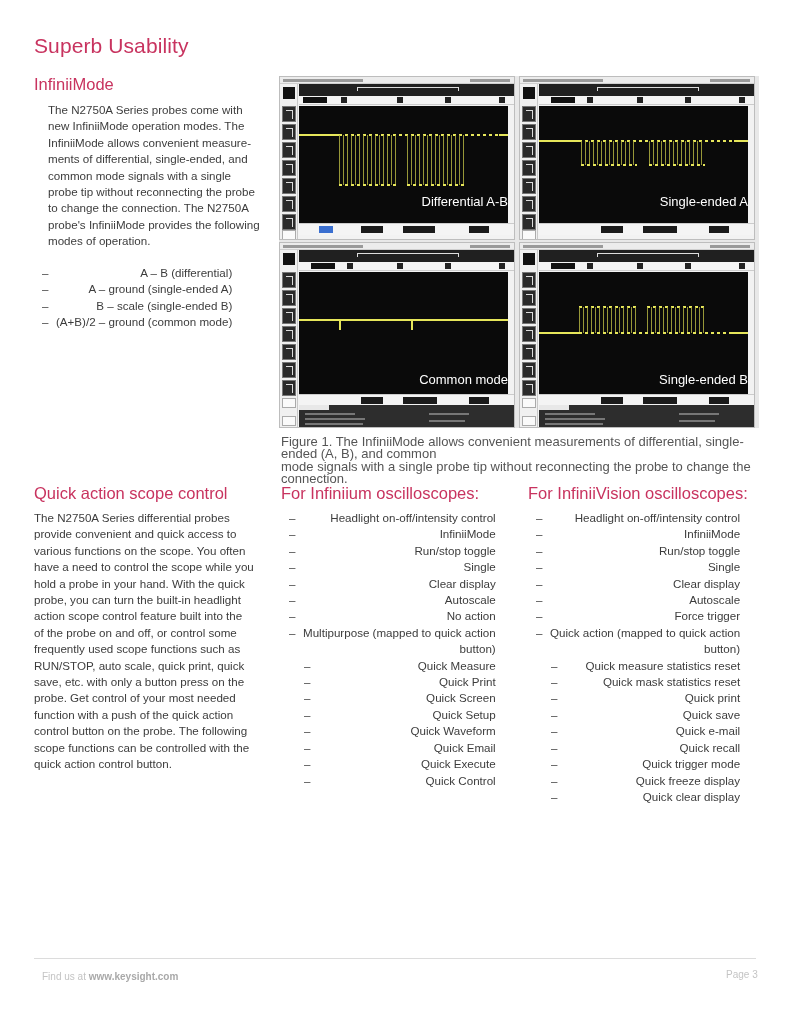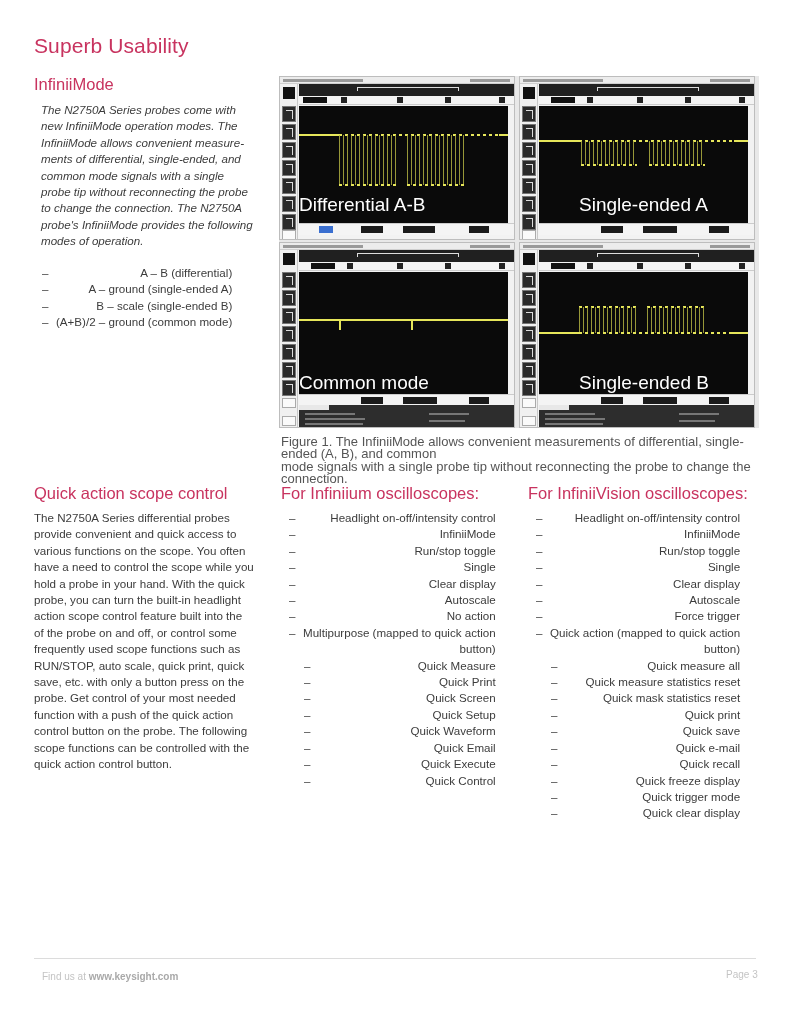--- a/index.html
+++ b/index.html
@@ -30,42 +30,42 @@
   .scope .lefttool .tb::after { content: ""; position: absolute; left: 3px; top: 3px; width: 6px; height: 8px; border: 1px solid #ddd; border-bottom: none; border-left: none; }
   .scope .hdr { position: absolute; left: 19px; right: 0; top: 7px; height: 12px; background: #202020; }
   .scope .hdr .bar { position: absolute; left: 58px; right: 55px; top: 3px; height: 4px; border: 1px solid #ddd; border-bottom: none; }
   .scope .ctl { position: absolute; left: 19px; right: 0; top: 19px; height: 9px; background: #f4f4f4; border-bottom: 1px solid #ccc; }
   .scope .ctl span { position: absolute; top: 1px; width: 6px; height: 6px; background: #222; }
   .scope .ctl .field { width: 24px; background: #111; }
   .scope .screen { position: absolute; left: 19px; right: 6px; top: 29px; background: #0a0a0a; }
   .scope .screen .trace { position: absolute; left: 0; right: 0; height: 2px; background: #e6e65a; }
   .scope .screen .burst { position: absolute; background: repeating-linear-gradient(90deg, #b0b040 0 1px, transparent 1px 4px); opacity: 0.85; }
   .scope .screen .dots { position: absolute; height: 2px; background: repeating-linear-gradient(90deg, #e6e65a 0 3px, transparent 3px 6px); }
-  .scope .screen .label { position: absolute; left: 0; right: 0; text-align: left; color: #ffffff; font-size: 19px; font-family: "Liberation Sans", sans-serif; }
+  .scope .screen .label { position: absolute; left: 0; right: 0; text-align: right; color: #ffffff; font-size: 13px; font-family: "Liberation Sans", sans-serif; }
   .scope .bottom { position: absolute; left: 19px; right: 0; height: 12px; background: #f4f4f4; border-top: 1px solid #ccc; }
   .scope .bottom span { position: absolute; top: 2px; height: 7px; background: #1b1b1b; }
   .scope .meas { position: absolute; left: 19px; right: 0; bottom: 0; background: #2d2d2d; }
   .scope .meas .tabs { position: absolute; left: 0; top: 0; height: 5px; width: 30px; background: #e8e8e8; }
   .scope .meas .ln { position: absolute; height: 2px; background: #777; }
   .scope .sideLbl { position: absolute; left: 2px; width: 14px; height: 10px; background: #fafafa; border: 1px solid #aaa; }
 
   .caption { position: absolute; left: 281px; top: 436px; width: 480px; font-size: 13px; line-height: 12.4px; color: #555; }
 
   .footer-line { position: absolute; left: 34px; top: 958px; width: 722px; height: 1px; background: #dcdcdc; }
   .footer-left { position: absolute; left: 42px; top: 971px; font-size: 10px; color: #c4c4c4; }
   .footer-left b { color: #a9a9a9; font-weight: bold; }
   .footer-right { position: absolute; left: 726px; top: 969px; font-size: 10px; color: #c4c4c4; }
 </style>
 </head>
 <body>
 
 <h1 class="h1">Superb Usability</h1>
 
 <h2 class="h2" style="left:34px; top:75px;">InfiniiMode</h2>
-<div class="para" style="left:41px; top:102px;font-style:italic;">
+<div class="para" style="left:48px; top:102px;">
   <p>The N2750A Series probes come with</p>
   <p>new InfiniiMode operation modes. The</p>
   <p>InfiniiMode allows convenient measure-</p>
   <p>ments of differential, single-ended, and</p>
   <p>common mode signals with a single</p>
   <p>probe tip without reconnecting the probe</p>
   <p>to change the connection. The N2750A</p>
   <p>probe's InfiniiMode provides the following</p>
   <p>modes of operation.</p>
 </div>
@@ -316,29 +316,28 @@
 <ul class="dash" style="left:528px; top:510px;">
   <li>Headlight on-off/intensity control</li>
   <li>InfiniiMode</li>
   <li>Run/stop toggle</li>
   <li>Single</li>
   <li>Clear display</li>
   <li>Autoscale</li>
   <li>Force trigger</li>
   <li>Quick action (mapped to quick action</li>
   <li class="cont">button)</li>
-  <li class="sub">Quick measure all</li>
   <li class="sub">Quick measure statistics reset</li>
   <li class="sub">Quick mask statistics reset</li>
   <li class="sub">Quick print</li>
   <li class="sub">Quick save</li>
   <li class="sub">Quick e-mail</li>
   <li class="sub">Quick recall</li>
+  <li class="sub">Quick trigger mode</li>
   <li class="sub">Quick freeze display</li>
-  <li class="sub">Quick trigger mode</li>
   <li class="sub">Quick clear display</li>
 </ul>
 
 <div class="footer-line"></div>
 <div class="footer-left">
   <span>Find us at</span>
   <b>www.keysight.com</b>
 </div>
 <div class="footer-right">Page 3</div>
 

